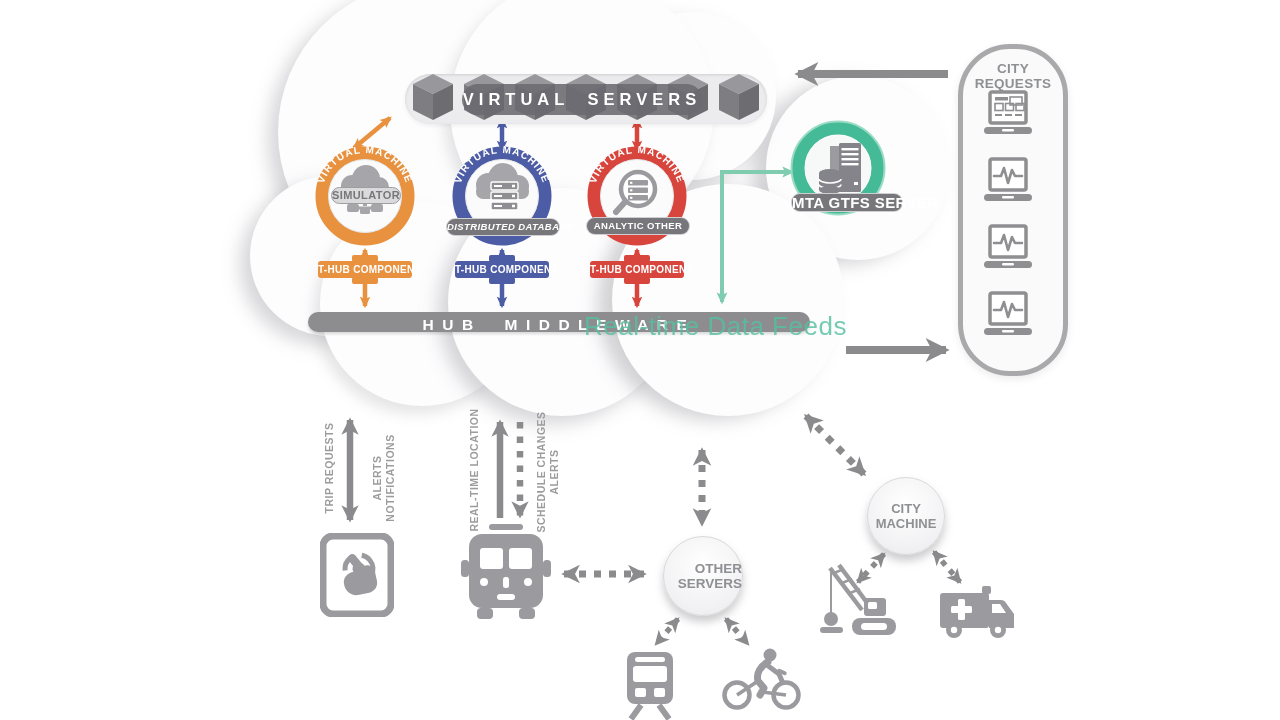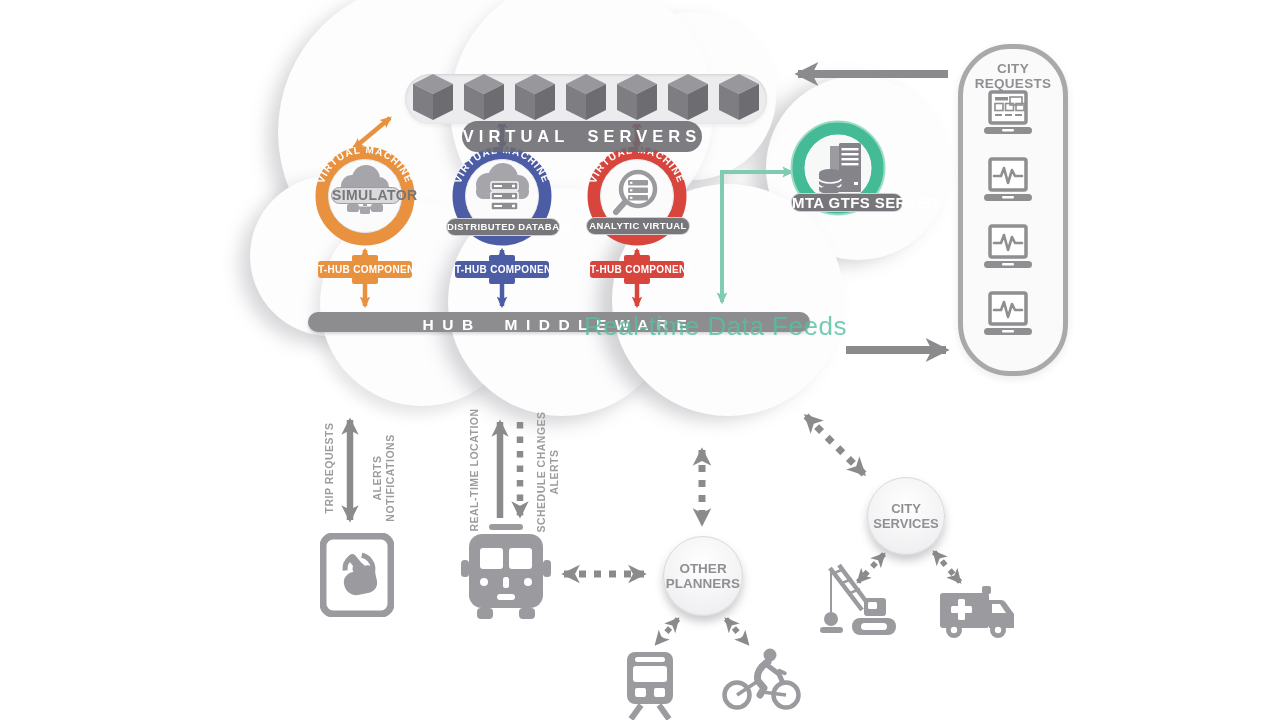--- a/index.html
+++ b/index.html
@@ -15,23 +15,23 @@
   .node{position:absolute;z-index:3;}
   
   .srvbar{left:405px;top:74px;width:362px;height:50px;border-radius:26px;
           background:#ececee;box-shadow:inset 0 1px 3px rgba(0,0,0,.12),0 2px 4px rgba(0,0,0,.06);}
   .srvpill{left:462px;top:84px;width:240px;height:31px;border-radius:16px;
            background:rgba(106,106,111,.88);color:#fff;font-size:16.5px;font-weight:bold;
            letter-spacing:5px;word-spacing:9px;text-align:center;line-height:31px;white-space:nowrap;}
   
   .pill{position:absolute;z-index:4;background:#76767b;color:#fff;border:1px solid rgba(255,255,255,.65);
         border-radius:9px;font-weight:bold;text-align:center;white-space:nowrap;letter-spacing:.4px;}
-  .simpill{left:331px;top:187px;width:68px;height:15px;font-size:14px;line-height:14px;
+  .simpill{left:331px;top:187px;width:68px;height:15px;font-size:11px;line-height:14px;
            background:#dadadc;color:#77777b;border:1px solid #9e9ea2;}
-  .ddpill{left:446px;top:218px;width:112px;height:16px;font-size:9.5px;line-height:16px;}
+  .ddpill{left:446px;top:218px;width:112px;height:16px;font-size:9.5px;line-height:16px;font-style:italic;}
   .aepill{left:586px;top:217px;width:102px;height:16px;font-size:9.5px;line-height:16px;}
   .mtapill{left:791px;top:193px;width:110px;height:17px;font-size:15px;line-height:17px;}
   .thub{position:absolute;z-index:4;width:94px;height:17px;border-radius:3px;color:#fff;
         font-size:10px;font-weight:bold;line-height:17px;text-align:right;letter-spacing:.3px;white-space:nowrap;}
   .thub::before,.thub::after{content:"";position:absolute;left:50%;width:26px;height:7px;
         margin-left:-13px;border-radius:2px;background:inherit;}
   .thub::before{top:-6px;} .thub::after{bottom:-6px;}
   .thub.o{background:#e8913f;} .thub.b{background:#4d5da5;} .thub.r{background:#d8453d;}
   
   .midbar{left:308px;top:312px;width:502px;height:20px;border-radius:14px;background:#8d8d90;
@@ -42,21 +42,21 @@
   
   .planners{left:958px;top:44px;width:100px;height:322px;border:5px solid #a9a9ac;border-radius:52px;
             background:#fafafb;box-shadow:0 3px 8px rgba(0,0,0,.08);}
   .planners .title{margin-top:12px;text-align:center;font-size:13.5px;font-weight:bold;
                    color:#8f9093;line-height:15px;letter-spacing:.3px;}
   
   .gcirc{border-radius:50%;background:radial-gradient(circle at 50% 35%,#ffffff 0%,#f1f1f3 70%,#e7e7ea 100%);
          border:1px solid #d9d9dc;box-shadow:0 6px 9px rgba(110,110,116,.35);
          display:flex;flex-direction:column;justify-content:center;align-items:center;
          font-weight:bold;color:#8f9093;}
-  .ot{left:663px;top:536px;width:78px;height:78px;font-size:13.5px;line-height:15px;}
+  .ot{left:663px;top:536px;width:78px;height:78px;font-size:13.5px;line-height:15px;align-items:flex-end;}
   .cs{left:867px;top:477px;width:76px;height:76px;font-size:13px;line-height:15px;}
   
   .vlabel{position:absolute;z-index:3;font-size:10.5px;font-weight:bold;color:#9c9c9f;
           letter-spacing:.5px;white-space:nowrap;transform:translate(-50%,-50%) rotate(-90deg);}
   .vlabel div{line-height:13px;text-align:center;}
 </style>
 </head>
 <body>
 
 <div class="stage">
@@ -153,21 +153,21 @@
             <polygon points="42,10 22,20 22,46 42,36" fill="#6d6d71"></polygon>
           </g>
         <g transform="translate(312,4)">
           <polygon points="22,0 42,10 22,20 2,10" fill="#98989c"></polygon>
             <polygon points="2,10 22,20 22,46 2,36" fill="#7e7e82"></polygon>
             <polygon points="42,10 22,20 22,46 42,36" fill="#6d6d71"></polygon>
           </g>
       </g>
     </g>
   </svg>
-  <div class="node srvpill" style="position:absolute;z-index:4;margin-top:37px;">VIRTUAL SERVERS</div>
+  <div class="node srvpill" style="position:absolute;z-index:4;">VIRTUAL SERVERS</div>
 
   <svg class="node" style="left:305px;top:136px;" width="120" height="120" viewBox="0 0 120 120">
     <circle cx="60" cy="60" r="43" fill="none" stroke="#e8913f" stroke-width="13"></circle>
     <circle cx="60" cy="60" r="36.5" fill="#fbfbfc" stroke="#e3e3e5"></circle>
     <defs>
         <path id="arc1" d="M17,60 a43,43 0 0 1 86,0"></path>
       </defs>
     <text font-size="10" font-weight="bold" fill="#ffffff" letter-spacing="1.2">
       <textPath href="#arc1" startOffset="50%" text-anchor="middle">VIRTUAL MACHINE</textPath>
     </text>
@@ -235,21 +235,21 @@
         <rect x="51" y="59" width="20" height="5.5" rx="1"></rect>
       </g>
       <g fill="#ffffff">
         <rect x="53" y="45.8" width="2.4" height="2"></rect>
           <rect x="53" y="53.3" width="2.4" height="2"></rect>
           <rect x="53" y="60.8" width="2.4" height="2"></rect>
       </g>
       <line x1="48" y1="66" x2="39" y2="76" stroke="#9b9b9f" stroke-width="6" stroke-linecap="round"></line>
     </g>
   </svg>
-  <div class="pill aepill">ANALYTIC VIRTUAL</div>
+  <div class="pill aepill">ANALYTIC OTHER</div>
 
   <div class="thub o" style="left:318px;top:261px;">T-HUB COMPONENT</div>
   <div class="thub b" style="left:455px;top:261px;">T-HUB COMPONENT</div>
   <div class="thub r" style="left:590px;top:261px;">T-HUB COMPONENT</div>
 
   <div class="node midbar">HUB MIDDLEWARE</div>
   <div class="node overlayText">Real-time Data Feeds</div>
 
   <svg class="node" style="left:783px;top:113px;" width="110" height="110" viewBox="0 0 110 110">
     <circle cx="55" cy="55" r="45" fill="none" stroke="#9adcc3" stroke-width="5"></circle>
@@ -348,26 +348,26 @@
       <rect x="50" y="26" width="23" height="21" rx="3"></rect>
       <circle cx="25" cy="60" r="4"></circle>
       <circle cx="69" cy="60" r="4"></circle>
       <rect x="44" y="55" width="6" height="11" rx="2.5"></rect>
       <rect x="38" y="72" width="18" height="6" rx="3"></rect>
     </g>
   </svg>
 
   <div class="node gcirc ot">
     <div>OTHER</div>
-    <div>PLANNERS</div>
+    <div>SERVERS</div>
   </div>
 
   <div class="node gcirc cs">
     <div>CITY</div>
-    <div>SERVICES</div>
+    <div>MACHINE</div>
   </div>
 
   <svg class="node" style="left:617px;top:650px;" width="66" height="70" viewBox="0 0 66 70">
     <rect x="10" y="2" width="46" height="52" rx="8" fill="#9b9b9f"></rect>
     <g fill="#ffffff">
       <rect x="18" y="7" width="30" height="5" rx="2.5"></rect>
       <rect x="16" y="16" width="34" height="16" rx="3"></rect>
       <rect x="18" y="38" width="11" height="9" rx="2"></rect>
       <rect x="37" y="38" width="11" height="9" rx="2"></rect>
     </g>

